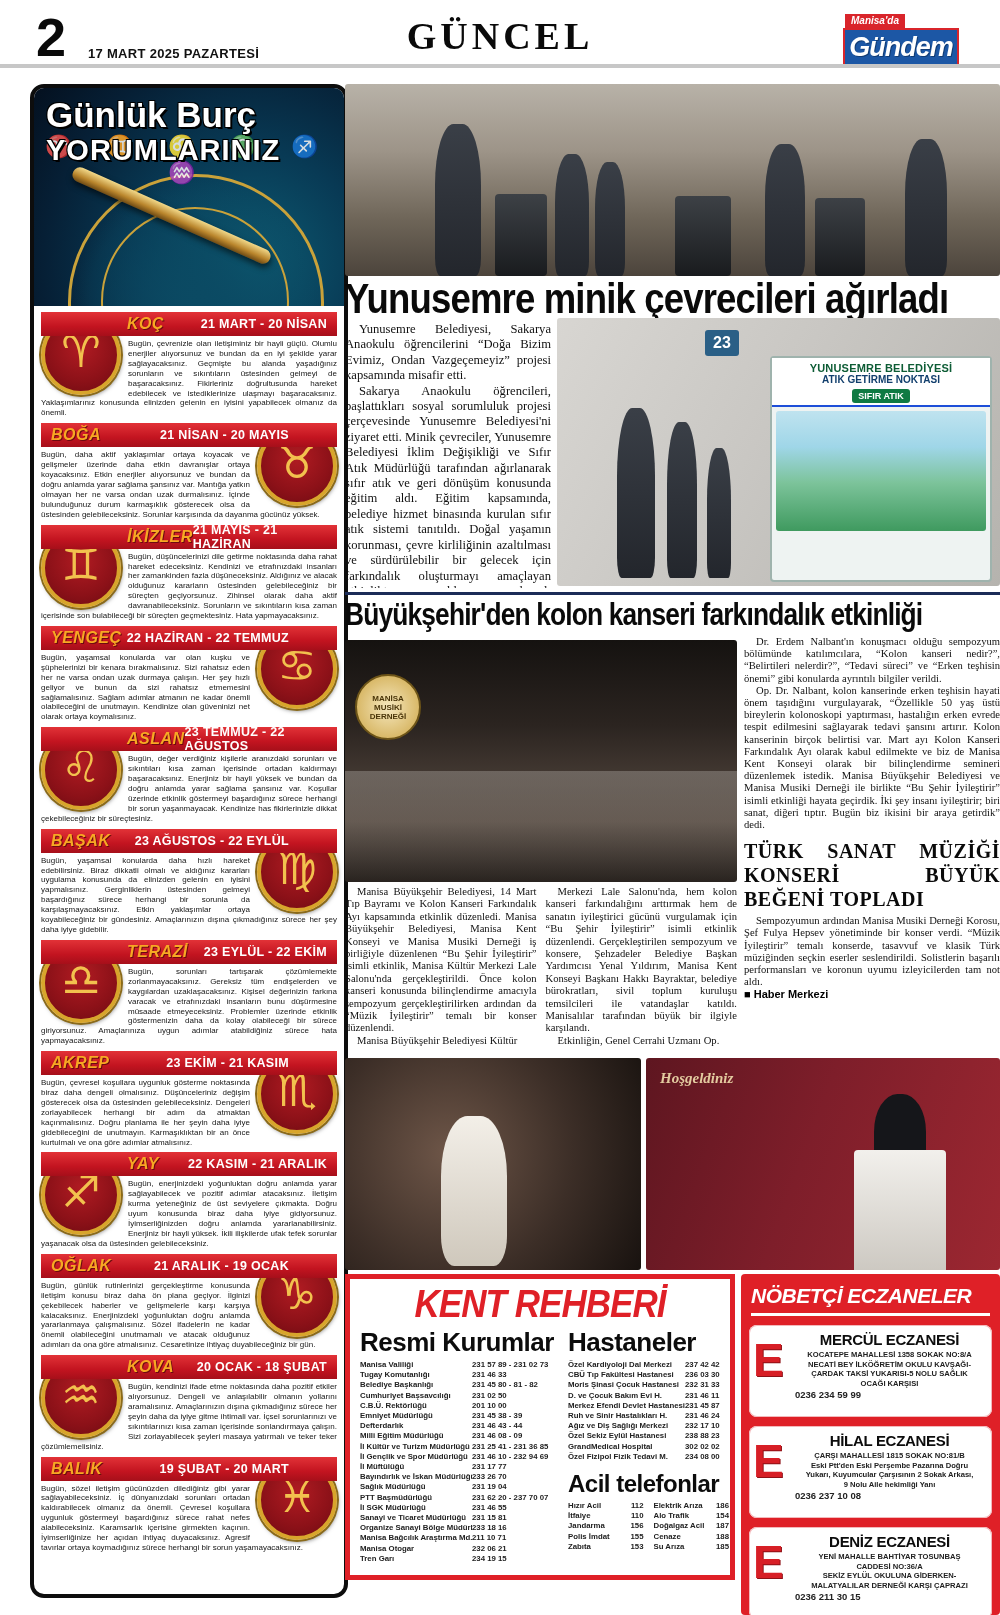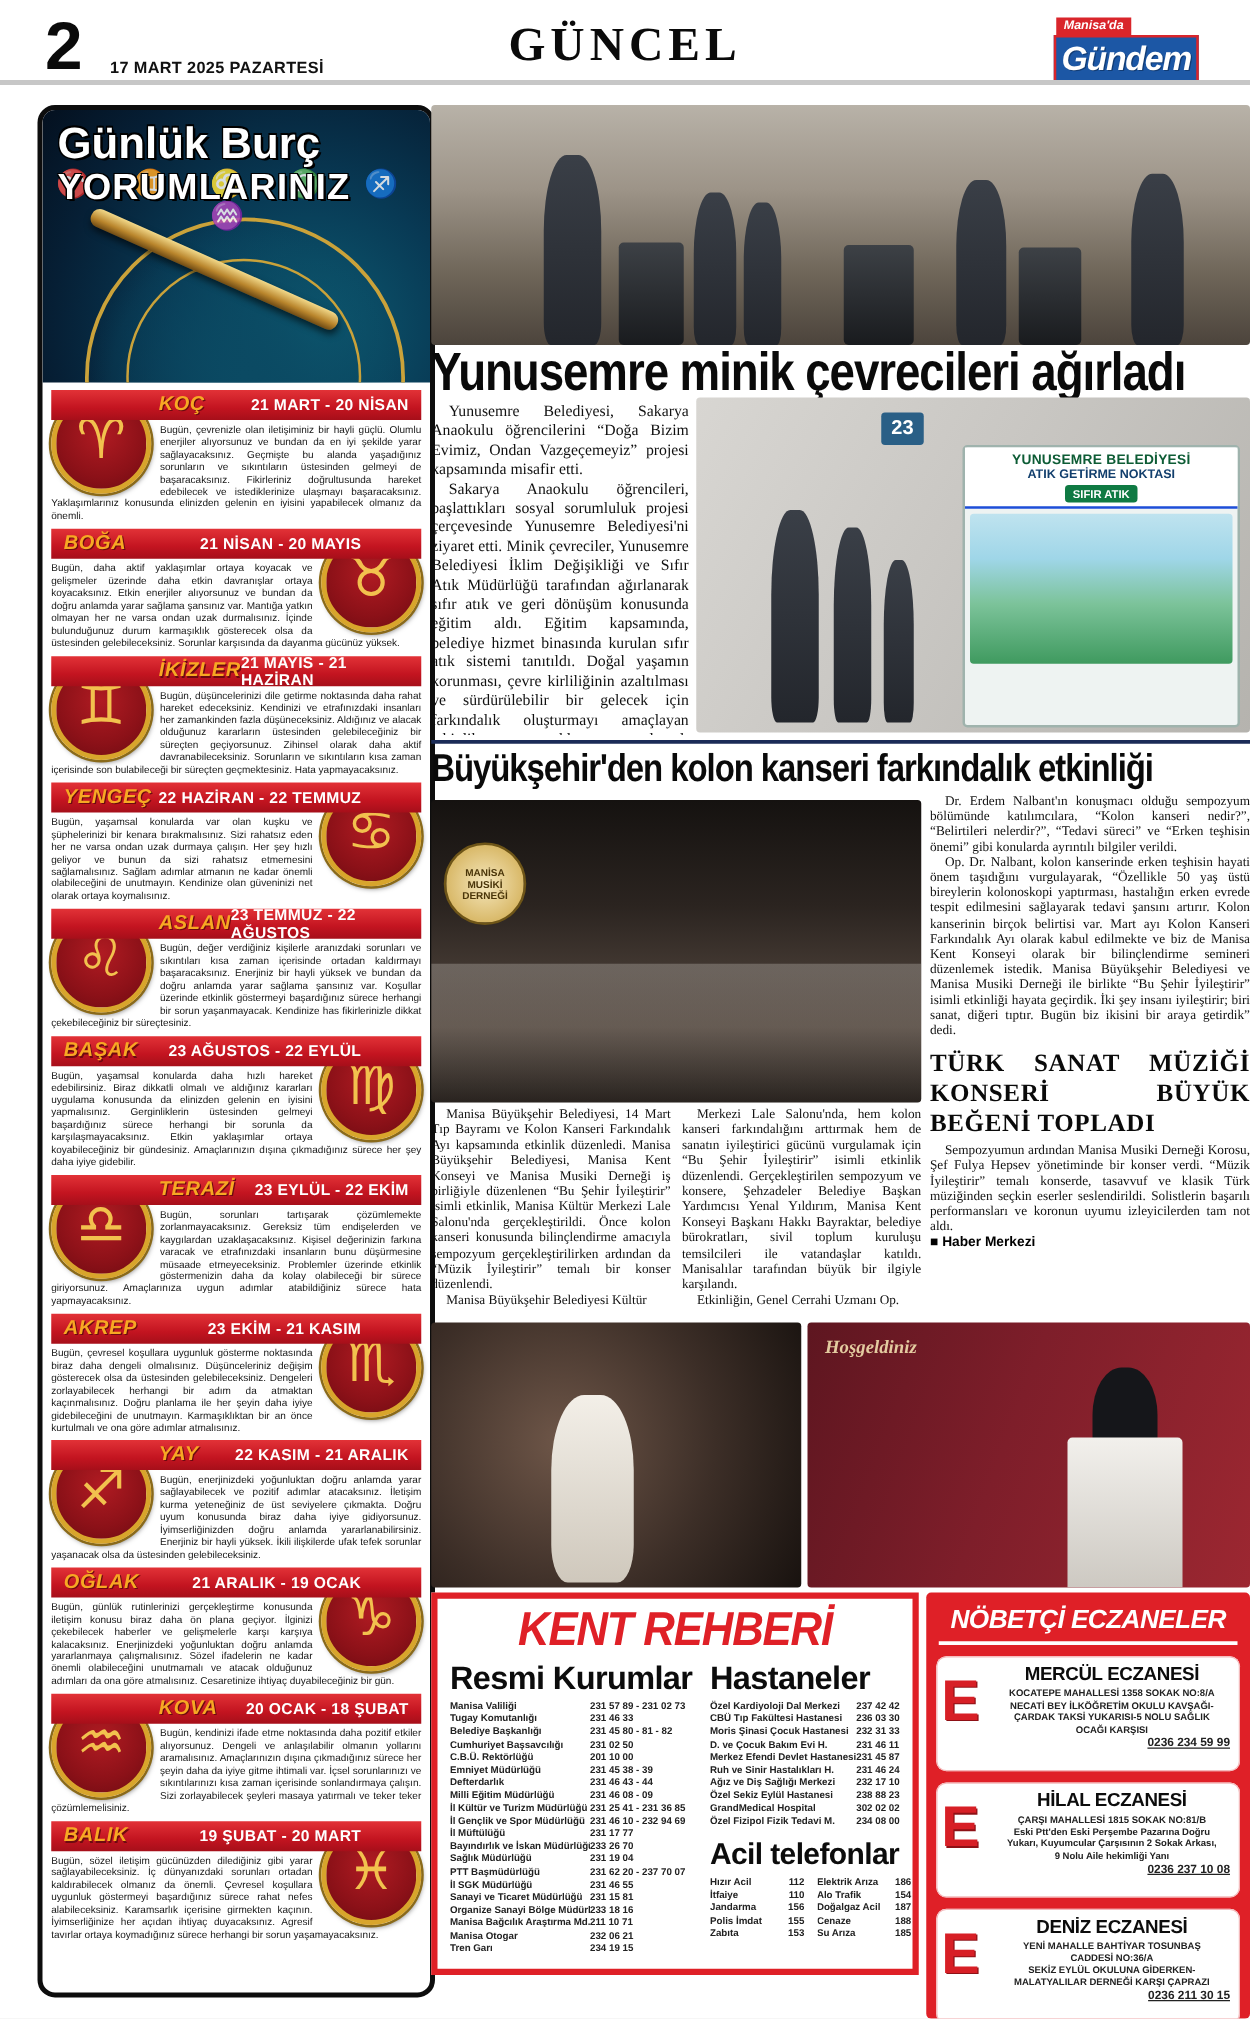--- a/index.html
+++ b/index.html
@@ -122,29 +122,29 @@
   .kc-l .dir-row .ph{width:88px;}
   .kc-r .dir-row .ph{width:44px;text-align:left;}
   .acil-h{font:700 24px/28px "Liberation Sans",sans-serif;color:#0c0c0c;margin:8px 0 3px 0;letter-spacing:-.5px;}
   .acil-cols{display:flex;gap:10px;}
   .acil-cols .ac{flex:1;}
   .ac .dir-row .ph{width:22px;text-align:right;}
 
   
   .ecz{left:741px;top:1274px;width:259px;height:341px;background:#df2027;border-radius:4px;
        box-sizing:border-box;padding:8px 8px;}
-  .ecz-title{color:#fff;font:italic 900 21px/24px "Liberation Sans",sans-serif;text-align:center;
+  .ecz-title{color:#fff;font:italic 900 21px/24px "Liberation Sans",sans-serif;
              border-bottom:3px solid #fff;padding-bottom:5px;margin:2px 2px 9px 2px;letter-spacing:-.5px;}
   .ecard{position:relative;background:#fff;border-radius:8px;margin-bottom:9px;min-height:92px;
          padding:6px 8px 5px 46px;box-sizing:border-box;box-shadow:inset 0 0 0 1px #f3b9bb;}
   .ecard .elogo{position:absolute;left:4px;top:12px;color:#d71f26;
                 font:900 46px/46px "Liberation Sans",sans-serif;text-shadow:1px 1px 0 #8e1116;}
   .ecard .ename{text-align:center;font:900 15px/17px "Liberation Sans",sans-serif;color:#0c0c0c;letter-spacing:-.3px;}
   .ecard .eaddr{text-align:center;font:bold 7.6px/9.6px "Liberation Sans",sans-serif;color:#222;margin-top:2px;}
-  .ecard .ephone{text-align:right;font:bold 9.5px/11px "Liberation Sans",sans-serif;color:#222;margin-top:1px;text-decoration:underline;}
+  .ecard .ephone{text-align:left;font:bold 9.5px/11px "Liberation Sans",sans-serif;color:#222;margin-top:1px;}
 </style>
 </head>
 <body>
 
 <div class="page">
 
   <div class="abs pagenum">2</div>
   <div class="abs pagedate">17 MART 2025 PAZARTESİ</div>
   <div class="abs sectitle">GÜNCEL</div>
   <div class="abs logo">

